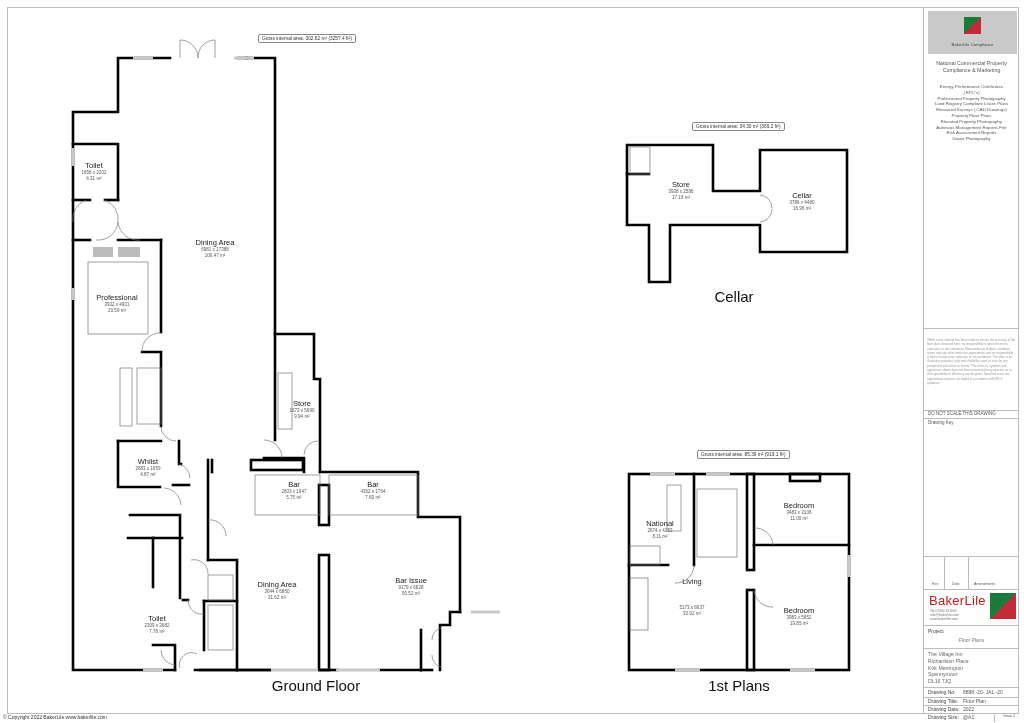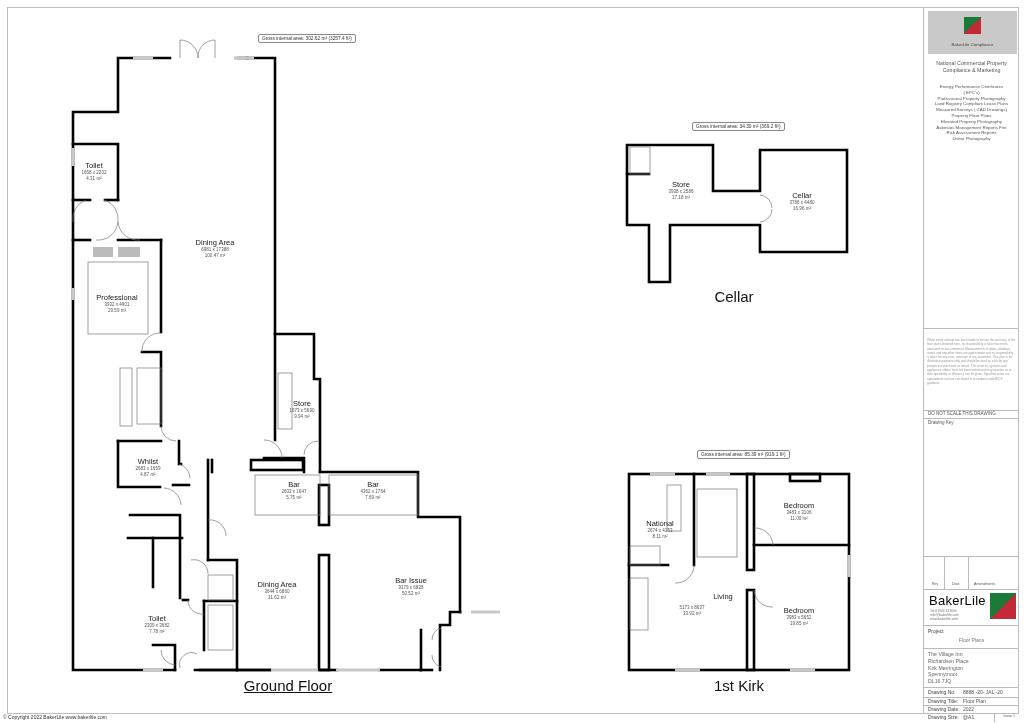--- a/index.html
+++ b/index.html
@@ -16,21 +16,21 @@
   .tb { position:absolute; left:923px; top:8px; width:96px; height:706px; border-left:1px solid #bbb; box-sizing:border-box; font-size:4.5px; color:#444; }
   .tb-logo { position:absolute; left:4px; top:3px; width:89px; height:43px; background:#c9c9c9; }
   .tb-logo .mark { position:absolute; left:36px; top:6px; width:17px; height:17px; background:linear-gradient(135deg,#1a7a3a 0 50%,#c22a38 50% 100%); }
   .tb-logo .cap { position:absolute; left:0; right:0; top:31px; text-align:center; font-size:4.3px; color:#444; }
   .tb-company { position:absolute; left:2px; right:2px; top:52px; text-align:center; font-size:5.3px; color:#555; line-height:7px; }
   .tb-services { position:absolute; left:2px; right:2px; top:76px; text-align:center; font-size:4.4px; color:#555; line-height:5.8px; }
   .tb-services div { white-space:nowrap; }
   .tb-disclaimer { position:absolute; left:3px; right:3px; top:330px; height:70px; font-size:3px; color:#999; line-height:4.3px; overflow:hidden; }
   .tb-line { position:absolute; left:0; right:0; border-top:1px solid #bbb; }
   .tb-cell { position:absolute; font-size:4.5px; color:#555; white-space:nowrap; }
-  .tb-brand { position:absolute; left:5px; top:585px; font-size:13px; color:#000000; letter-spacing:0.3px; }
+  .tb-brand { position:absolute; left:5px; top:585px; font-size:13px; color:#b91c1c; letter-spacing:0.3px; }
   .tb-brandmark { position:absolute; left:66px; top:585px; width:26px; height:26px; background:linear-gradient(135deg,#1a7a3a 0 50%,#c22a38 50% 100%); }
   .tb-contact { position:absolute; left:6px; top:601px; font-size:3.4px; color:#777; line-height:4.2px; }
   .tb-project-label { position:absolute; left:4px; top:620px; font-size:5px; color:#444; }
   .tb-project-value { position:absolute; left:0; right:0; top:629px; text-align:center; font-size:5px; color:#777; }
   .tb-address { position:absolute; left:4px; top:643px; font-size:5.2px; color:#666; line-height:6.8px; }
   .tb-row { position:absolute; left:0; right:0; height:9px; font-size:5px; color:#444; }
   .tb-row .k { position:absolute; left:4px; top:1px; }
   .tb-row .v { position:absolute; left:39px; top:1px; color:#555; }
   .tb-issue { position:absolute; right:4px; top:1px; font-size:3.6px; color:#555; }
   .tb-vline { position:absolute; border-left:1px solid #bbb; }
@@ -212,21 +212,21 @@
 <div>
   <div class="room-name" style="left:411px;top:576px;">Bar Issue</div>
   <div class="room-dim" style="left:411px;top:585px;">9179 x 6828</div>
   <div class="room-dim" style="left:411px;top:591px;">50.52 m²</div>
 </div>
 <div>
   <div class="room-name" style="left:157px;top:614px;">Toilet</div>
   <div class="room-dim" style="left:157px;top:623px;">2309 x 3682</div>
   <div class="room-dim" style="left:157px;top:629px;">7.78 m²</div>
 </div>
-<div class="floor-title" style="left:288px;top:677px;text-decoration:underline;">Ground Floor</div>
+<div class="floor-title" style="left:316px;top:677px;">Ground Floor</div>
 
 <div>
   <div class="room-name" style="left:681px;top:180px;">Store</div>
   <div class="room-dim" style="left:681px;top:189px;">3938 x 2586</div>
   <div class="room-dim" style="left:681px;top:195px;">17.18 m²</div>
 </div>
 <div>
   <div class="room-name" style="left:802px;top:191px;">Cellar</div>
   <div class="room-dim" style="left:802px;top:200px;">3786 x 4480</div>
   <div class="room-dim" style="left:802px;top:206px;">16.96 m²</div>
@@ -237,30 +237,30 @@
   <div class="room-name" style="left:660px;top:519px;">National</div>
   <div class="room-dim" style="left:660px;top:528px;">2674 x 4153</div>
   <div class="room-dim" style="left:660px;top:534px;">8.11 m²</div>
 </div>
 <div>
   <div class="room-name" style="left:799px;top:501px;">Bedroom</div>
   <div class="room-dim" style="left:799px;top:510px;">3483 x 3106</div>
   <div class="room-dim" style="left:799px;top:516px;">11.00 m²</div>
 </div>
 <div>
-  <div class="room-name" style="left:692px;top:592px;margin-left:31px;">Living</div>
+  <div class="room-name" style="left:692px;top:577px;">Living</div>
   <div class="room-dim" style="left:692px;top:605px;">5173 x 8637</div>
   <div class="room-dim" style="left:692px;top:611px;">33.92 m²</div>
 </div>
 <div>
   <div class="room-name" style="left:799px;top:606px;">Bedroom</div>
   <div class="room-dim" style="left:799px;top:615px;">3983 x 5652</div>
   <div class="room-dim" style="left:799px;top:621px;">19.85 m²</div>
 </div>
-<div class="floor-title" style="left:739px;top:677px;">1st Kirk</div>
+<div class="floor-title" style="left:739px;top:677px;">1st Plans</div>
 
 <div class="copyright">© Copyright 2022 BakerLile   www.bakerlile.com</div>
 
 <div class="tb">
   <div class="tb-logo">
     <div class="mark"></div>
     <div class="cap">BakerLile Compliance</div>
   </div>
   <div class="tb-company">
     <div>National Commercial Property</div>

